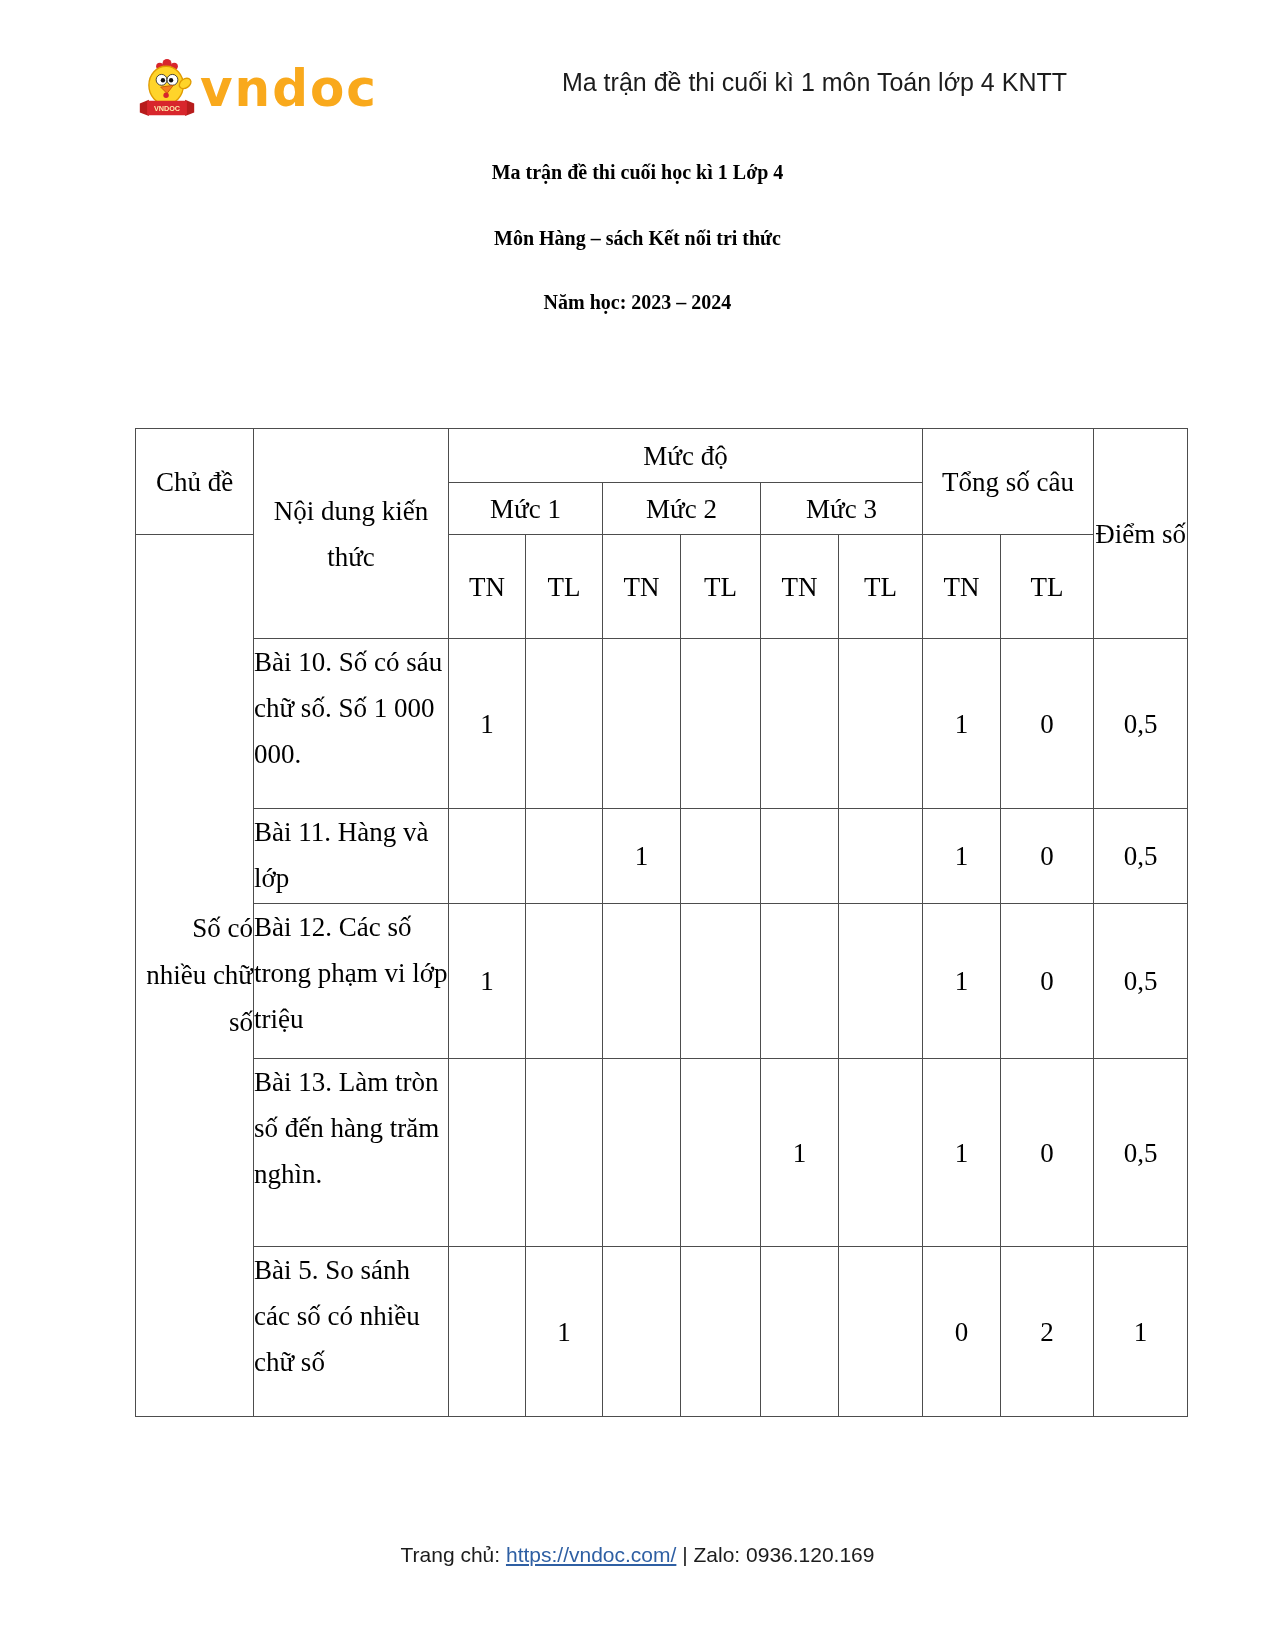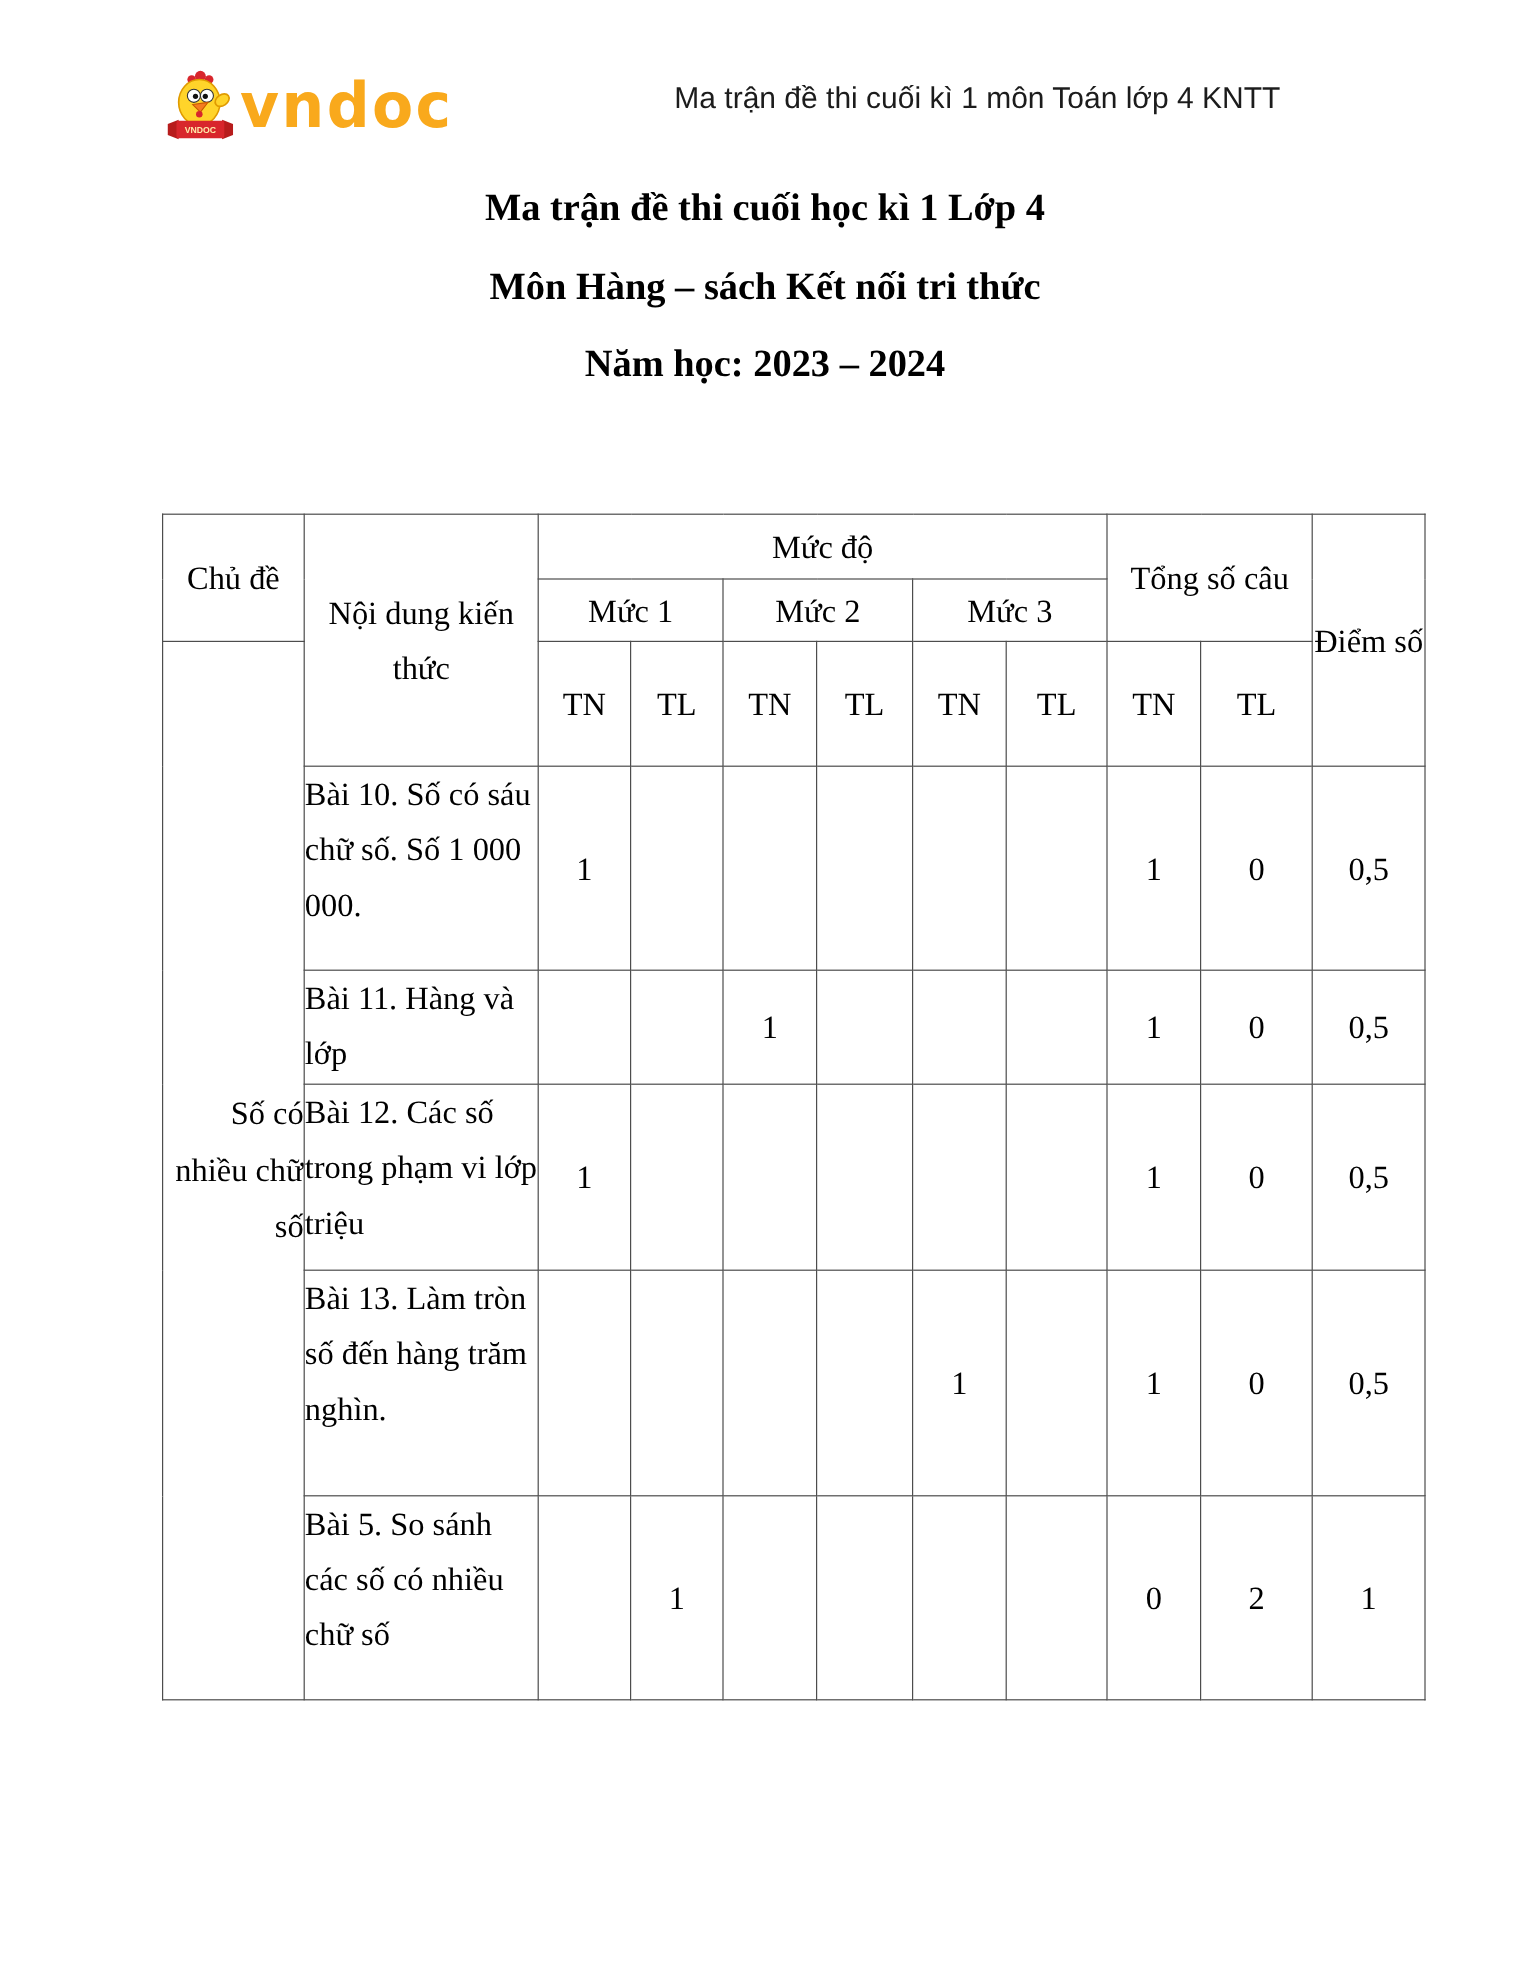--- a/index.html
+++ b/index.html
@@ -13,21 +13,21 @@
         font-weight:bold;font-size:50px;line-height:50px;color:#F9A91C;
         letter-spacing:2px;margin-left:4px;transform:scaleY(1.04);}
 
   
   .header-note{position:absolute;top:68px;right:208px;
         font-family:"Liberation Sans","DejaVu Sans",sans-serif;
         font-size:25px;color:#1c1c1c;white-space:nowrap;}
 
   
   .doc-title{position:absolute;left:0;width:1275px;text-align:center;
-        font-weight:bold;font-size:32px;line-height:36px;}
+        font-weight:bold;font-size:20px;line-height:36px;}
   .t1{top:154px;} .t2{top:220px;} .t3{top:284px;}
 
   
   .matrix-wrap{position:absolute;left:135px;top:428px;}
   table.matrix{border-collapse:collapse;table-layout:fixed;width:1052px;}
   table.matrix td,table.matrix th{border:1px solid #4d4d4d;padding:0;
         font-size:27px;font-weight:normal;overflow:hidden;}
   .hd{font-weight:bold;text-align:center;vertical-align:middle;line-height:46px;padding:0 10px;}
   .subhd{text-align:center;vertical-align:middle;line-height:46px;}
   .topic{font-weight:bold;text-align:right;vertical-align:middle;
@@ -171,14 +171,15 @@
         <td class="val"></td>
         <td class="val"></td>
         <td class="val">0</td>
         <td class="val">2</td>
         <td class="val">1</td>
       </tr>
     </tbody>
       </table>
   </div>
 
+  <div class="footer"><span>Trang chủ: </span><a href="#">https://vndoc.com/</a><span> | </span><span>Zalo: 0936.120.169</span></div>
 
 </div>
 
 </body></html>

